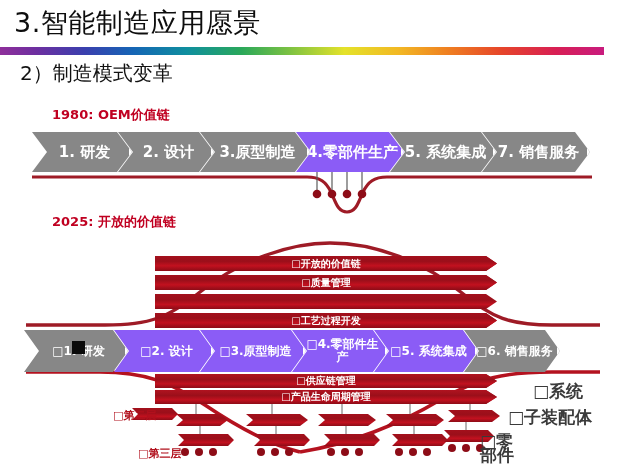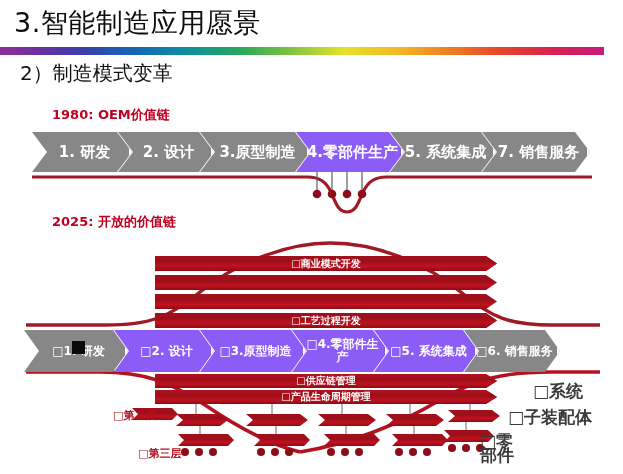--- a/index.html
+++ b/index.html
@@ -227,21 +227,24 @@
       <path d="M444,430 L488,430 L494,436 L488,442 L444,442 L450,436 Z" fill="url(#barGrad)"></path>
       <circle cx="452" cy="448" r="4" fill="#8d0c17"></circle>
       <circle cx="466" cy="448" r="4" fill="#8d0c17"></circle>
       <circle cx="480" cy="448" r="4" fill="#8d0c17"></circle>
 
       <path d="M132,408 L172,408 L178,414 L172,420 L132,420 L138,414 Z" fill="url(#barGrad)"></path>
     </g>
   </svg>
 
   <div class="featbar" style="left:155px;top:256px;width:342px;">
-    <span>□商业模式开发</span>
+    <span>□开放的价值链</span>
+  </div>
+  <div class="featbar" style="left:155px;top:275px;width:342px;">
+    <span>□质量管理</span>
   </div>
   <div class="featbar" style="left:155px;top:313px;width:342px;">
     <span>□工艺过程开发</span>
   </div>
 
   <div class="featbar lower" style="left:155px;top:374px;width:342px;height:14px;">
     <span>□供应链管理</span>
   </div>
   <div class="featbar lower" style="left:155px;top:390px;width:342px;height:14px;">
     <span>□产品生命周期管理</span>

